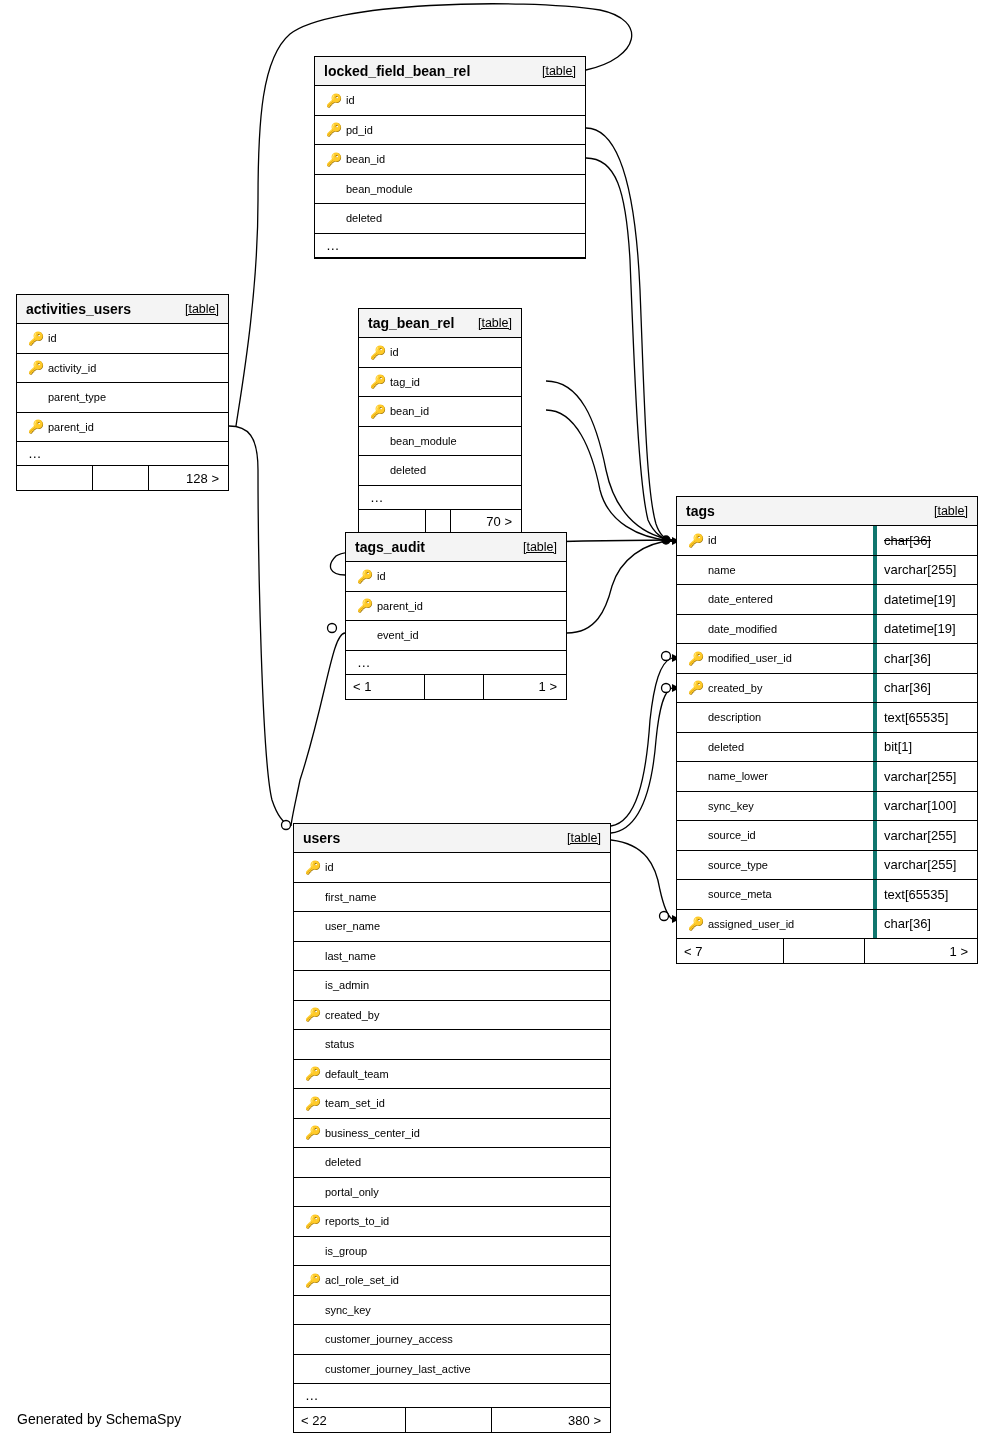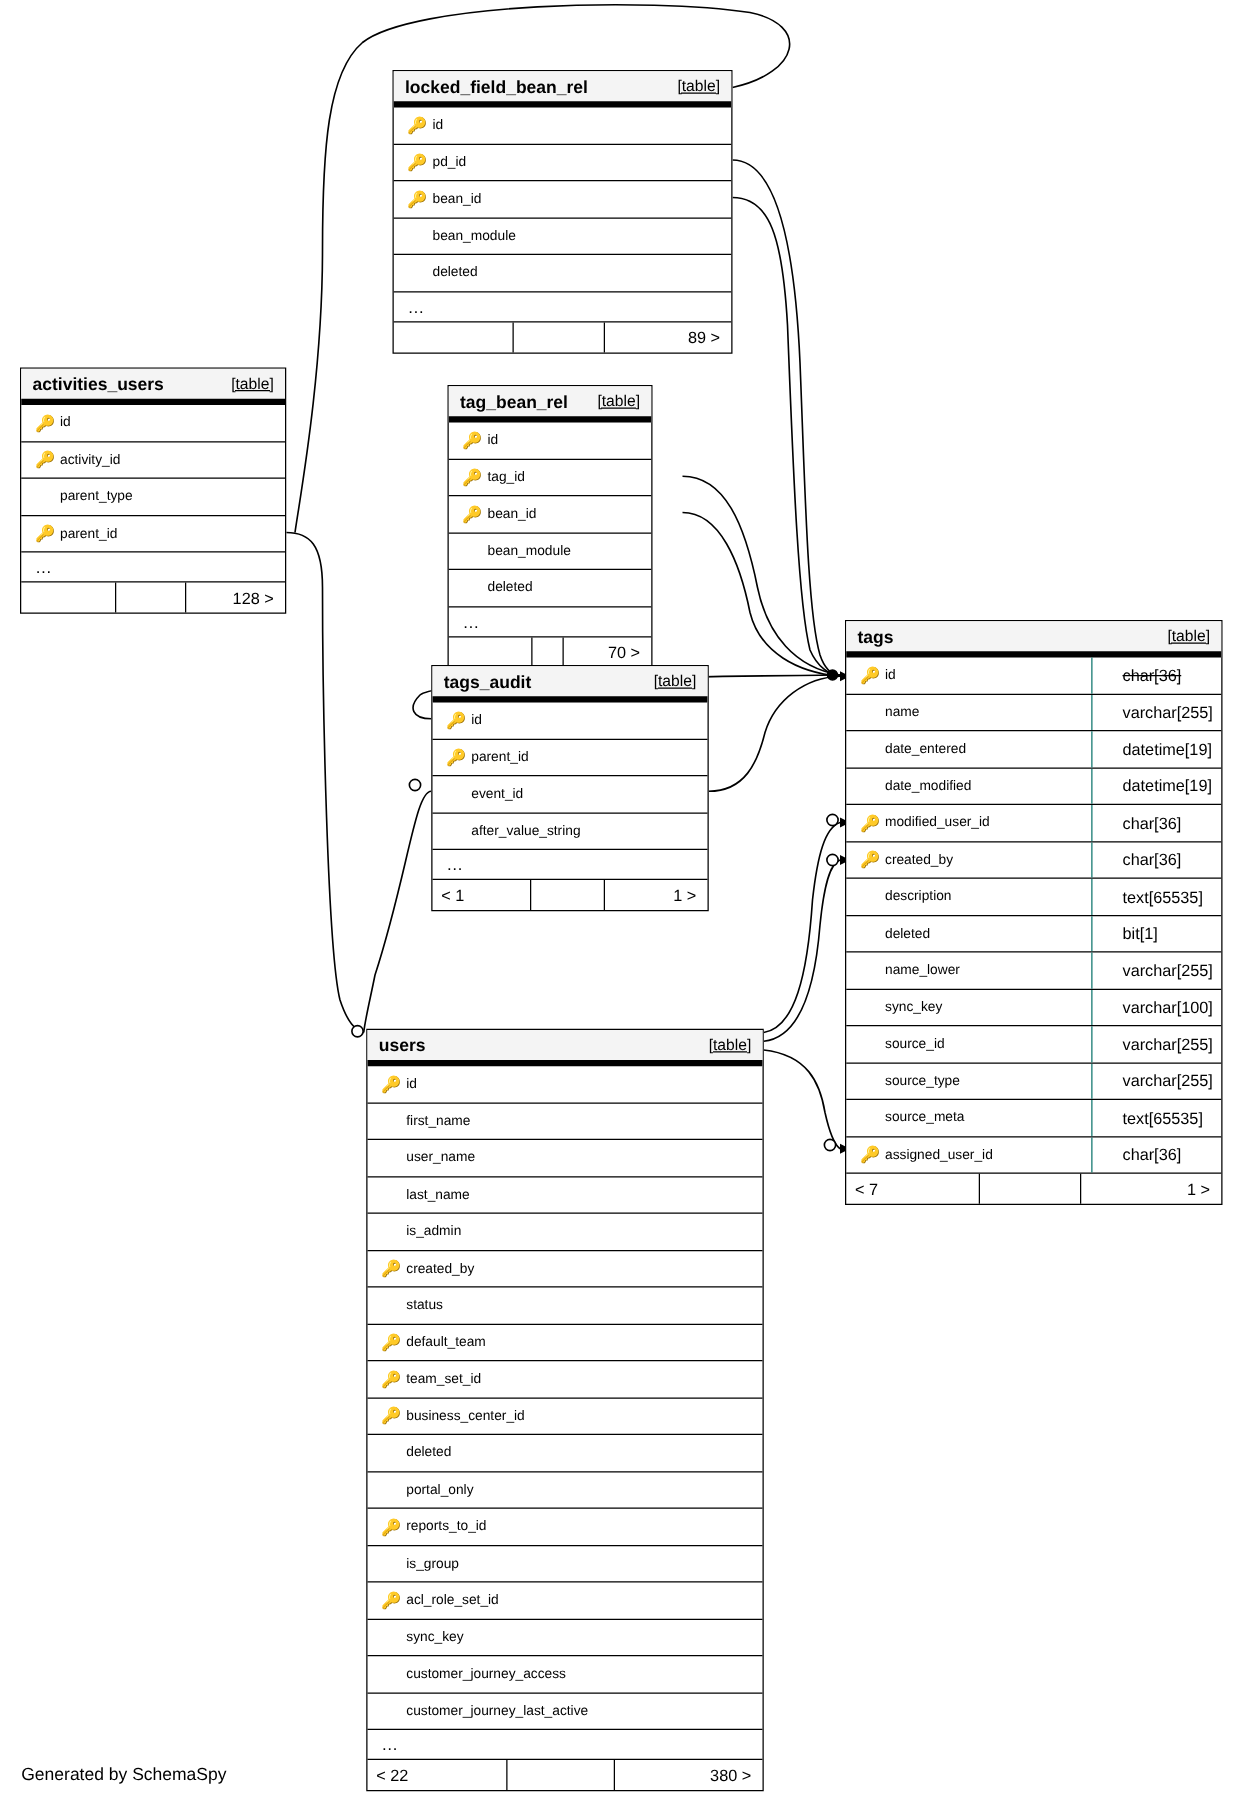--- a/index.html
+++ b/index.html
@@ -31,21 +31,21 @@
     position: absolute;
     border: 1px solid #000000;
     background: #ffffff;
     box-sizing: border-box;
   }
   .tbl-header {
     display: flex;
     align-items: center;
     justify-content: space-between;
     background: #f4f4f4;
-    border-bottom: 5px solid #000000;
+    border-bottom: 1px solid #000000;
     padding: 5px 9px 6px 9px;
     box-sizing: border-box;
     height: 29px;
   }
   .tbl-name {
     font-weight: bold;
     font-size: 14px;
     color: #000000;
   }
   .tbl-tag {
@@ -65,22 +65,22 @@
     font-size: 11px;
     color: #000000;
     flex: 1 1 auto;
     padding-left: 2px;
     white-space: nowrap;
     overflow: hidden;
   }
   .coltype {
     font-size: 13px;
     color: #000000;
-    border-left: 1px solid #0f766e;
-    padding-left: 24px;
+    border-left: 4px solid #0f766e;
+    padding-left: 7px;
     width: 104px;
     box-sizing: border-box;
     align-self: stretch;
     display: flex;
     align-items: center;
   }
   .strike {
     text-decoration: line-through;
   }
   .keyslot {
@@ -206,25 +206,20 @@
       </div>
       <div class="row">
         <span class="keyslot"></span>
         <span class="colname">bean_module</span>
       </div>
       <div class="row">
         <span class="keyslot"></span>
         <span class="colname">deleted</span>
       </div>
       <div class="ellipsis-row">…</div>
-      <div class="footer-row">
-        <div class="foot-cell foot-left" style="width:95px"></div>
-        <div class="foot-cell foot-mid"></div>
-        <div class="foot-cell foot-right" style="width:101px">89 &gt;</div>
-      </div>
     </div>
     <div class="table-box" style="left: 358px; top: 308px; width: 164px;">
       <div class="tbl-header">
         <span class="tbl-name">tag_bean_rel</span>
         <span class="tbl-tag">[table]</span>
       </div>
       <div class="row">
         <span class="keyslot key-pk">🔑</span>
         <span class="colname">id</span>
       </div>
@@ -289,24 +284,20 @@
         <span class="colname">id</span>
       </div>
       <div class="row">
         <span class="keyslot key-pk">🔑</span>
         <span class="colname">parent_id</span>
       </div>
       <div class="row">
         <span class="keyslot"></span>
         <span class="colname">event_id</span>
       </div>
-      <div class="row">
-        <span class="keyslot"></span>
-        <span class="colname">after_value_string</span>
-      </div>
       <div class="ellipsis-row">…</div>
       <div class="footer-row">
         <div class="foot-cell foot-left" style="width:78px">&lt; 1</div>
         <div class="foot-cell foot-mid"></div>
         <div class="foot-cell foot-right" style="width:82px">1 &gt;</div>
       </div>
     </div>
     <div class="table-box" style="left: 293px; top: 783px; width: 318px; margin-top: 40px;">
       <div class="tbl-header">
         <span class="tbl-name">users</span>

